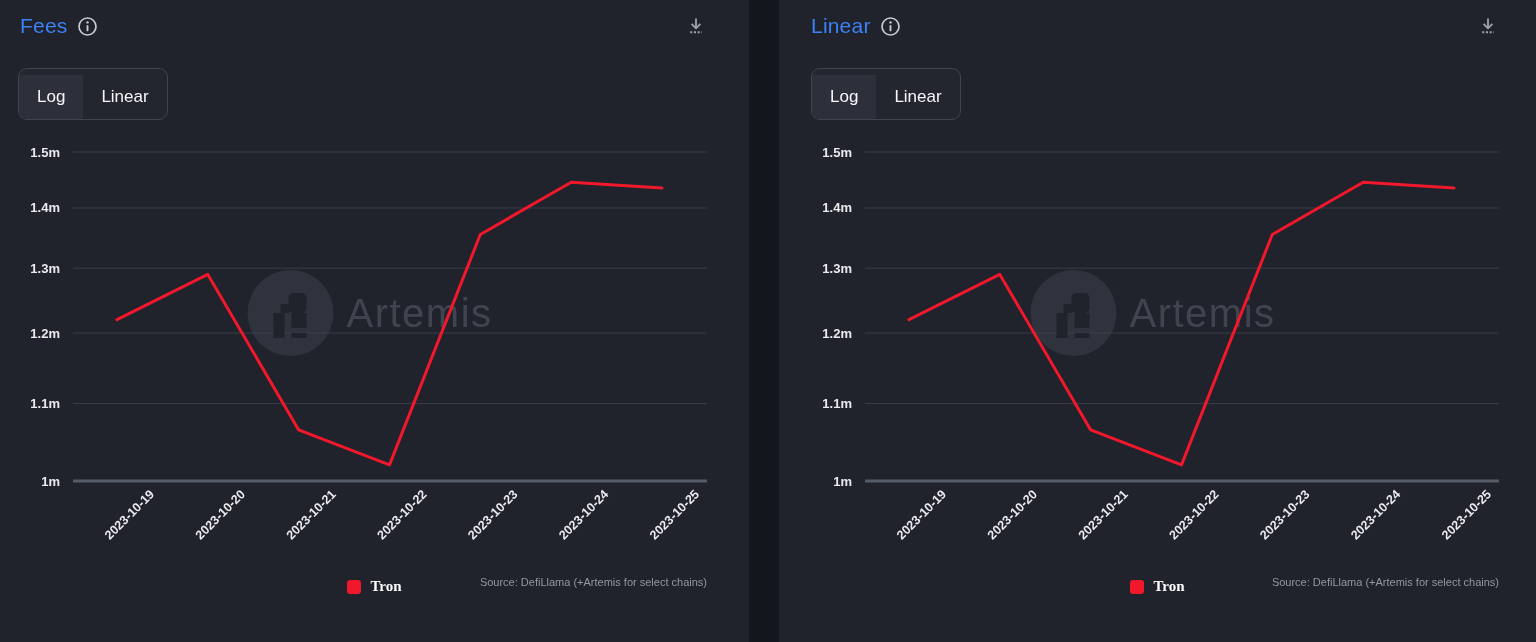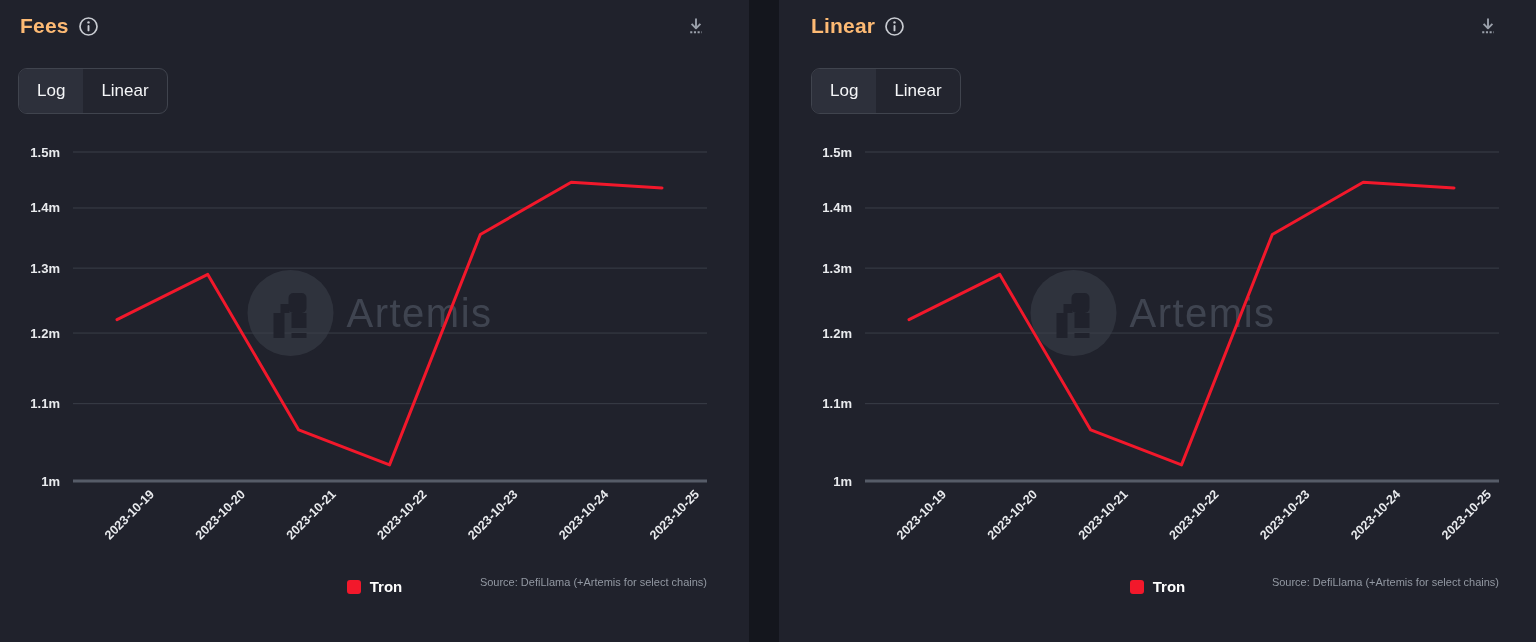--- a/index.html
+++ b/index.html
@@ -3,30 +3,30 @@
 <meta charset="utf-8">
 <style>
   html,body{margin:0;padding:0;background:#14161d;}
   body{width:1536px;height:642px;font-family:"Liberation Sans",sans-serif;overflow:hidden;}
   .app{display:flex;width:1536px;height:642px;}
   .panel{position:relative;background:#20222c;height:642px;flex:none;overflow:hidden;}
   .panel.p1{width:749px;margin-right:30px;}
   .panel.p2{width:757px;}
   .hdr{position:absolute;top:14px;display:flex;align-items:center;gap:9px;z-index:3;}
   .p1 .hdr{left:20px;} .p2 .hdr{left:32px;}
-  .title{font-size:21px;font-weight:700;color:#fdba74;letter-spacing:.2px;}
+  .title{font-size:21px;font-weight:400;color:#3b82f6;letter-spacing:.2px;}
   .info-btn{background:none;border:none;padding:0;margin:0;cursor:pointer;display:flex;align-items:center;}
   .dl-btn{position:absolute;top:15px;background:none;border:none;padding:0;margin:0;cursor:pointer;z-index:3;}
   .p1 .dl-btn{right:42px;} .p2 .dl-btn{right:37px;}
   .toggle{position:absolute;top:68px;display:flex;border:1px solid #40444e;border-radius:9px;overflow:hidden;background:#23252f;z-index:3;}
   .p1 .toggle{left:18px;} .p2 .toggle{left:32px;}
-  .opt{height:44px;display:flex;align-items:center;padding:0 18px;font-size:17px;color:#f5f6f8;background:transparent;border:none;cursor:pointer;font-family:"Liberation Sans",sans-serif;}
+  .opt{height:44px;display:flex;align-items:center;padding:0 18px;font-size:17px;color:#f5f6f8;background:transparent;border:none;cursor:pointer;font-family:"Liberation Sans",sans-serif;margin-top:6px;}
   .opt.selected{background:#2d303b;}
   .chart{position:absolute;left:0;top:0;z-index:1;}
-  .legend{position:absolute;left:0;right:0;top:578px;display:flex;justify-content:center;z-index:2;}
+  .legend{position:absolute;left:0;right:0;top:578px;display:flex;justify-content:center;z-index:2;font-family:Liberation Serif, serif;}
   .legend-item{display:flex;align-items:center;gap:9px;cursor:pointer;}
   .swatch{width:14px;height:14px;border-radius:3px;display:inline-block;}
   .legend-label{font-size:15px;font-weight:700;color:#ffffff;}
   .source{position:absolute;top:576px;font-size:11px;color:#9298a2;z-index:2;}
   .p1 .source{right:42px;} .p2 .source{right:37px;}
 </style>
 </head>
 <body>
 
 <div class="app">

